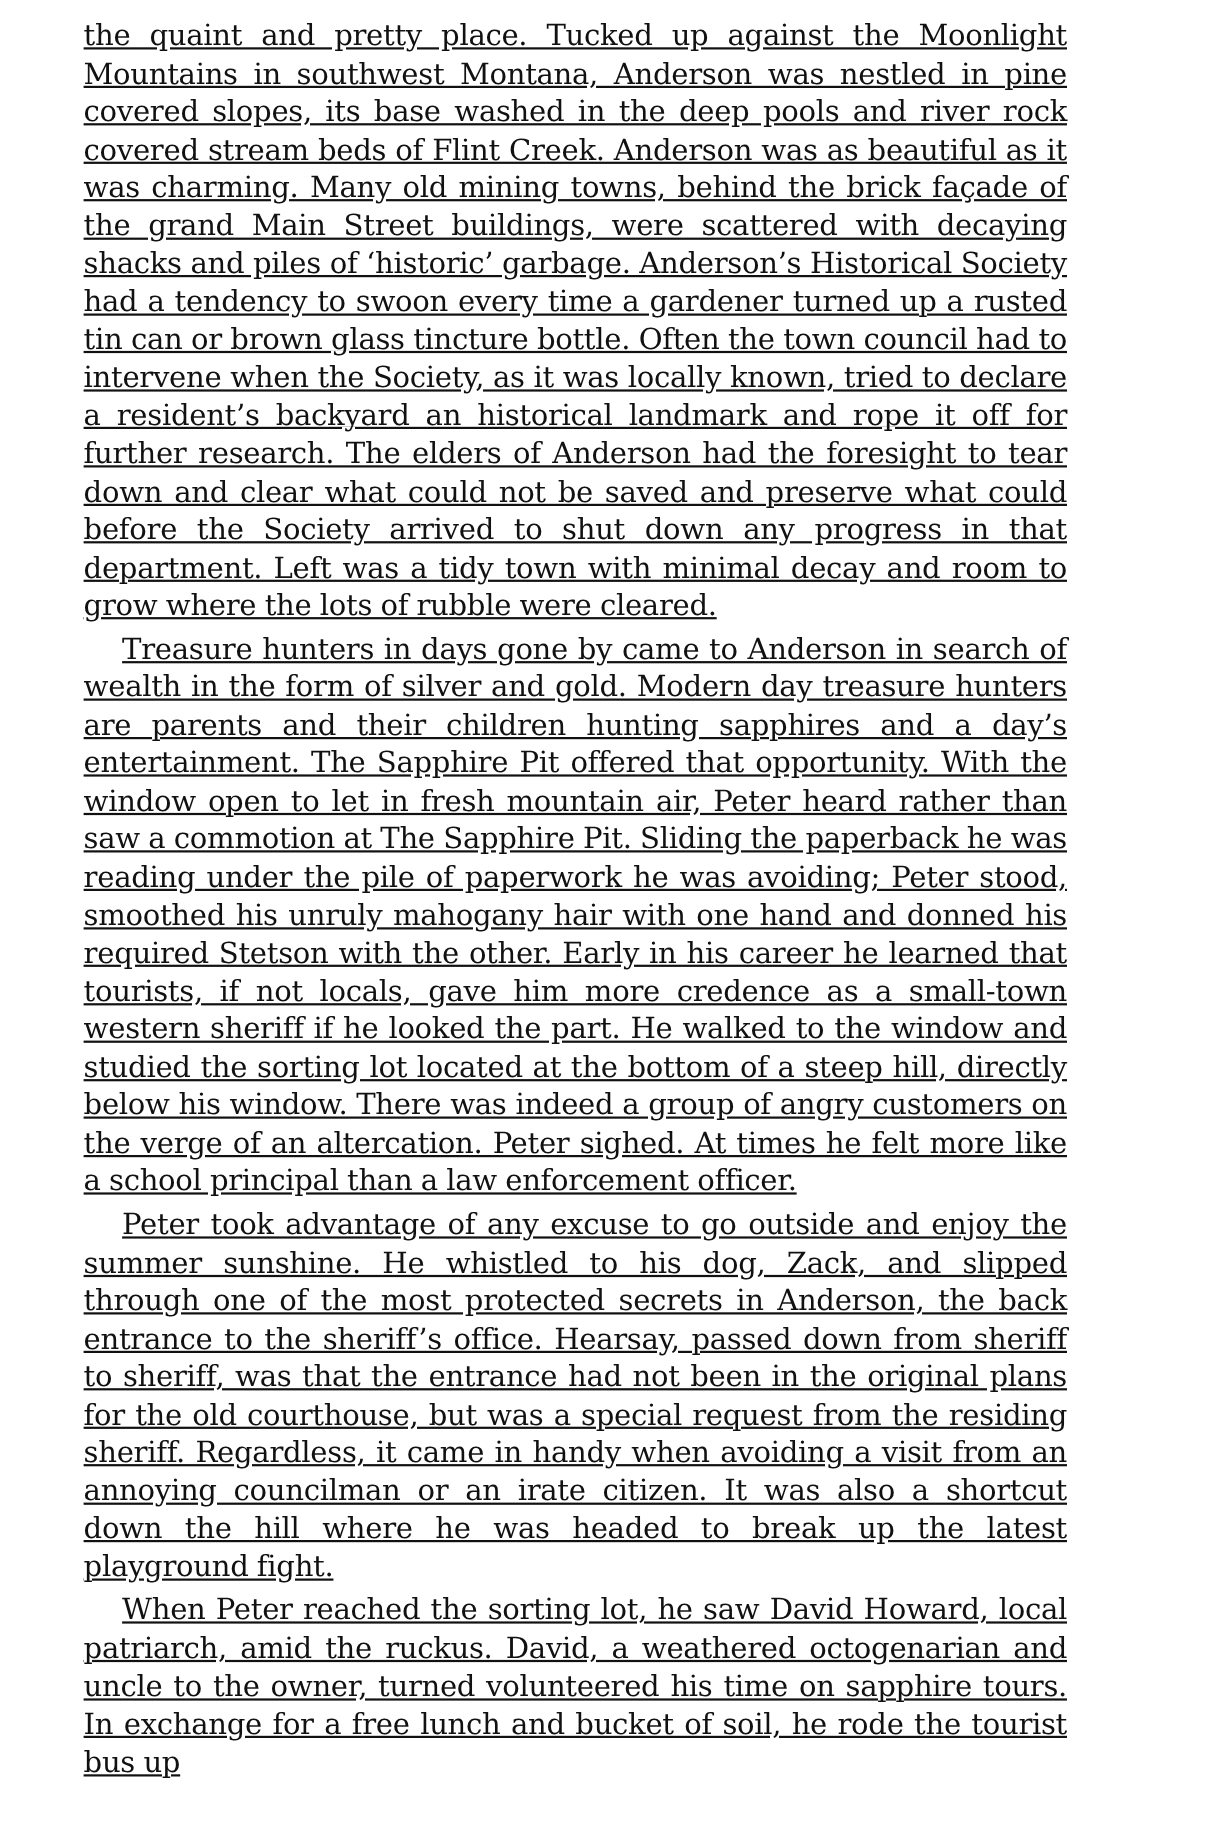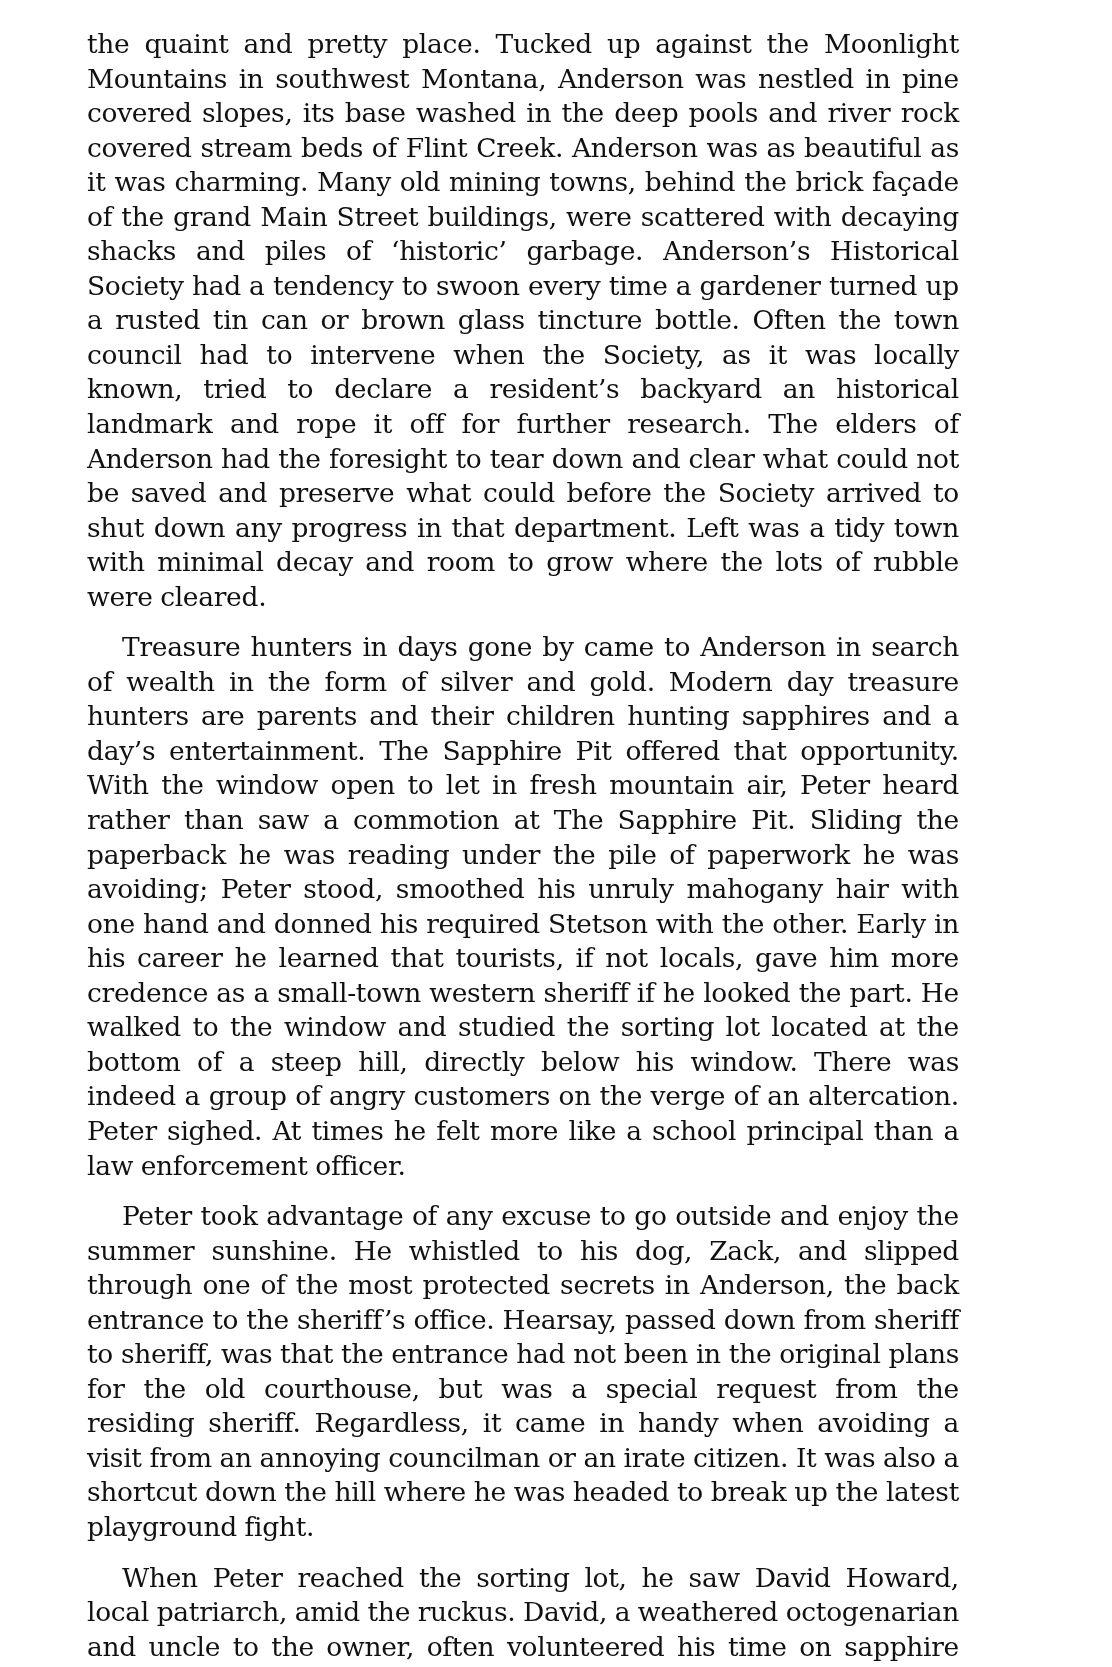--- a/index.html
+++ b/index.html
@@ -20,28 +20,29 @@
     width: 904px;
     font-family: "DejaVu Serif", "Liberation Serif", serif;
     font-size: 26.5px;
     line-height: 34.55px;
     color: #111111;
     text-align: justify;
     letter-spacing: -0.3px;
     word-spacing: -0.5px;
   }
   .page p {
-    margin: 16px;
+    margin: 5px;
     padding: 0;
+    text-decoration: underline;
   }
   .page p.indent {
     text-indent: 35px;
   }
 </style>
 </head>
 <body>
 
 <div class="page">
   <p>the quaint and pretty place. Tucked up against the Moonlight Mountains in southwest Montana, Anderson was nestled in pine covered slopes, its base washed in the deep pools and river rock covered stream beds of Flint Creek. Anderson was as beautiful as it was charming. Many old mining towns, behind the brick façade of the grand Main Street buildings, were scattered with decaying shacks and piles of ‘historic’ garbage. Anderson’s Historical Society had a tendency to swoon every time a gardener turned up a rusted tin can or brown glass tincture bottle. Often the town council had to intervene when the Society, as it was locally known, tried to declare a resident’s backyard an historical landmark and rope it off for further research. The elders of Anderson had the foresight to tear down and clear what could not be saved and preserve what could before the Society arrived to shut down any progress in that department. Left was a tidy town with minimal decay and room to grow where the lots of rubble were cleared.</p>
   <p class="indent">Treasure hunters in days gone by came to Anderson in search of wealth in the form of silver and gold. Modern day treasure hunters are parents and their children hunting sapphires and a day’s entertainment. The Sapphire Pit offered that opportunity. With the window open to let in fresh mountain air, Peter heard rather than saw a commotion at The Sapphire Pit. Sliding the paperback he was reading under the pile of paperwork he was avoiding; Peter stood, smoothed his unruly mahogany hair with one hand and donned his required Stetson with the other. Early in his career he learned that tourists, if not locals, gave him more credence as a small-town western sheriff if he looked the part. He walked to the window and studied the sorting lot located at the bottom of a steep hill, directly below his window. There was indeed a group of angry customers on the verge of an altercation. Peter sighed. At times he felt more like a school principal than a law enforcement officer.</p>
   <p class="indent">Peter took advantage of any excuse to go outside and enjoy the summer sunshine. He whistled to his dog, Zack, and slipped through one of the most protected secrets in Anderson, the back entrance to the sheriff’s office. Hearsay, passed down from sheriff to sheriff, was that the entrance had not been in the original plans for the old courthouse, but was a special request from the residing sheriff. Regardless, it came in handy when avoiding a visit from an annoying councilman or an irate citizen. It was also a shortcut down the hill where he was headed to break up the latest playground fight.</p>
-  <p class="indent">When Peter reached the sorting lot, he saw David Howard, local patriarch, amid the ruckus. David, a weathered octogenarian and uncle to the owner, often volunteered his time on sapphire tours. In exchange for a free lunch and bucket of soil, he rode the tourist bus up</p>
+  <p class="indent">When Peter reached the sorting lot, he saw David Howard, local patriarch, amid the ruckus. David, a weathered octogenarian and uncle to the owner, turned volunteered his time on sapphire tours. In exchange for a free lunch and bucket of soil, he rode the tourist bus up</p>
 </div>
 
 </body></html>

